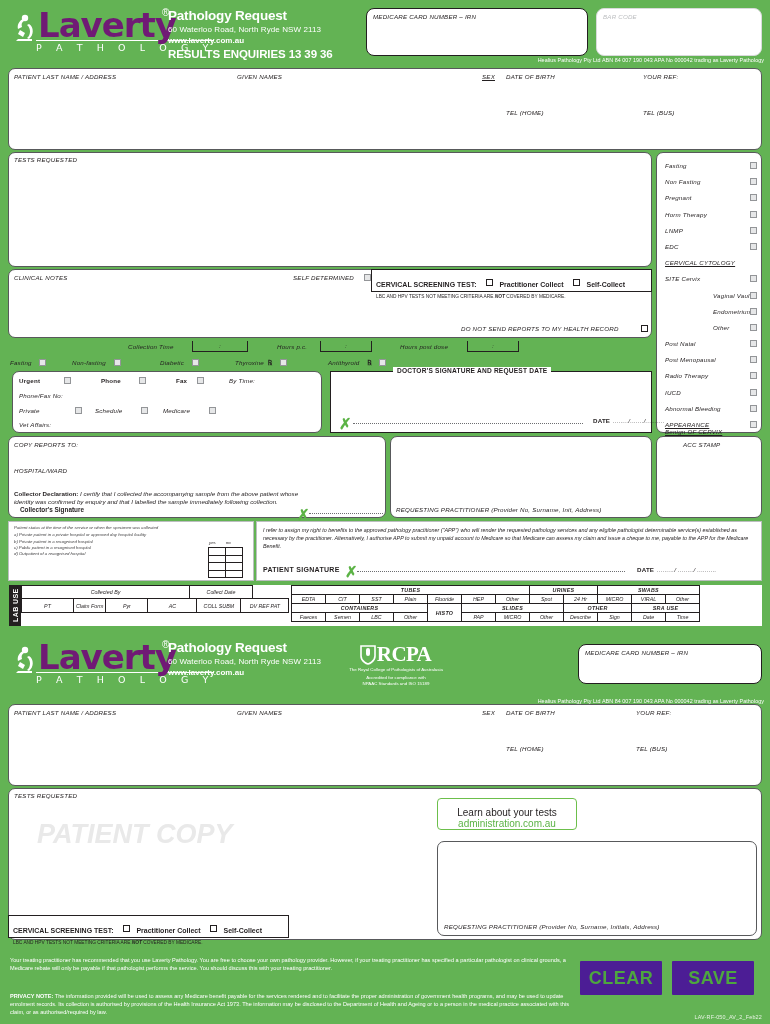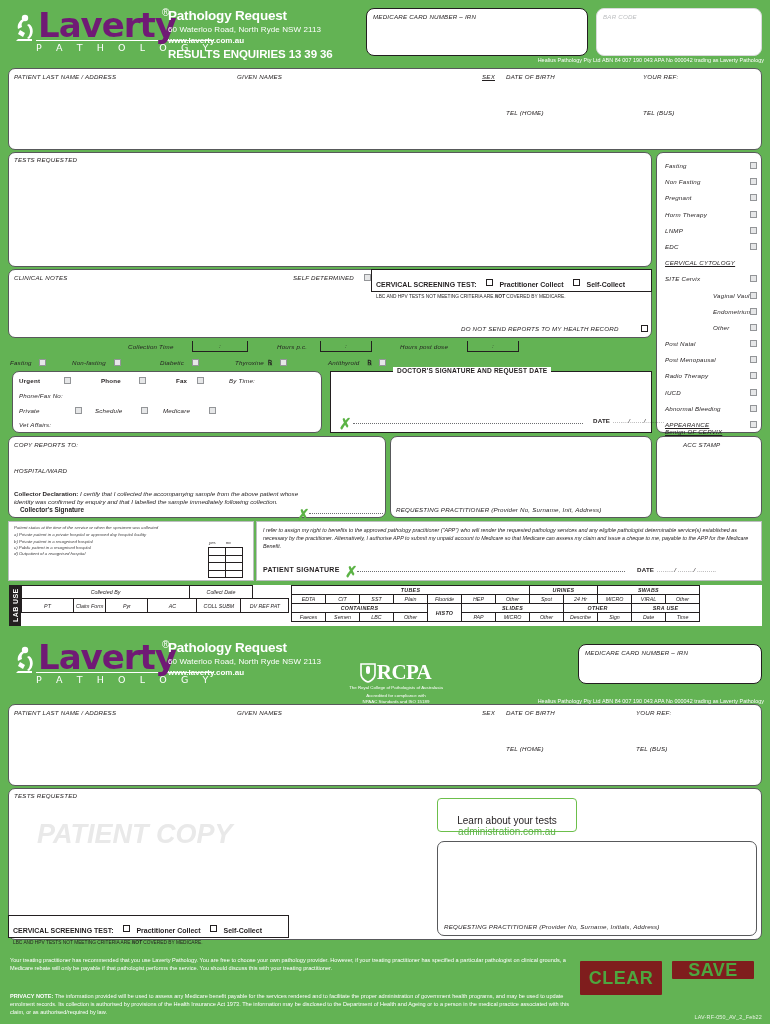--- a/index.html
+++ b/index.html
@@ -72,21 +72,21 @@
   .hbox .lbl { position:absolute; left:6px; top:4px; }
   .barcode-lbl { color:#bcbec0 !important; }
   .barcode-box { border:1px solid #d9dadb; }
 
   
   .foot-note {
     position:absolute; left:10px; width:560px;
     color:#fff; font-size:5.6px; line-height:8px;
   }
   .btn {
-    position:absolute; background:#7f1d1d; color:#4ea63f;
+    position:absolute; background:#4c1d95; color:#4ea63f;
     font-weight:bold; font-size:18px; text-align:center;
     border:none; border-radius:1px;
     display:flex; align-items:center; justify-content:center;
     letter-spacing:.5px;
   }
   .formcode {
     position:absolute; right:8px; bottom:4px;
     color:#e8f3e4; font-size:5.4px; letter-spacing:.2px;
   }
 
@@ -117,21 +117,21 @@
   
   table.yn { border-collapse:collapse; }
   table.yn td { border:1px solid #231f20; width:17px; height:7.5px; }
 
   .ptcopy {
     position:absolute; font-style:italic; font-weight:bold;
     font-size:27px; color:#e9e9e9; letter-spacing:0px;
   }
   .know {
     position:absolute; border:1.2px solid #6cbf4b; border-radius:4px;
-    background:#fff; text-align:center; padding:16px 6px;
+    background:#fff; text-align:center; padding:8px 6px;
   }
   .know .t1 { font-size:10px; color:#231f20; }
   .know .t2 { font-size:10px; color:#5cb346; }
 
   .rcpa-wrap { position:absolute; color:#fff; text-align:center; }
   .rcpa-name { font-size:21px; font-weight:bold; letter-spacing:-.6px;
                font-family:"Liberation Serif", serif; }
   .rcpa-sub { font-size:4.4px; line-height:6px; }
   .nata-sub { font-size:4.4px; line-height:6px; color:#fff; }
 
@@ -490,21 +490,21 @@
       <div class="logo-sub">P A T H O L O G Y</div>
     </div>
     <div style="position:absolute;left:162px;top:5px;color:#fff;font-size:10px;">®</div>
     <div style="position:absolute;left:168px;top:6px;color:#fff;">
       <div class="hdr-title">Pathology Request</div>
       <div class="hdr-addr">60 Waterloo Road, North Ryde NSW 2113</div>
       <div class="hdr-web">www.laverty.com.au</div>
     </div>
 
     <div class="rcpa-wrap" style="left:336px;top:8px;width:120px;">
-      <div style="position:relative;display:inline-block;margin-top:18px;">
+      <div style="position:relative;display:inline-block;">
         <svg style="position:absolute;left:-3px;top:2px;" width="20" height="22" viewBox="0 0 20 22">
           <path d="M3 2 L3 12 C3 18 10 20 10 20 C10 20 17 18 17 12 L17 2 Z" fill="none" stroke="#fff" stroke-width="1.6"></path>
           <rect x="8" y="4" width="4" height="8" rx="2" fill="#fff"></rect>
         </svg>
         <div class="rcpa-name" style="margin-left:16px;">RCPA</div>
       </div>
       <div class="rcpa-sub">The Royal College of Pathologists of Australasia</div>
       <div class="rcpa-sub" style="margin-top:2px;">Accredited for compliance with</div>
       <div class="rcpa-sub">NPAAC Standards and ISO 15189</div>
     </div>
@@ -552,16 +552,16 @@
       <span class="s">LBC AND HPV TESTS NOT MEETING CRITERIA ARE </span><span class="s" style="font-weight:bold;font-style:italic;">NOT</span><span class="s"> COVERED BY MEDICARE.</span>
     </div>
   </div>
 
   <div class="foot-note" style="top:956px;">Your treating practitioner has recommended that you use Laverty Pathology. You are free to choose your own pathology provider. However, if your treating practitioner has specified a particular pathologist on clinical grounds, a Medicare rebate will only be payable if that pathologist performs the service. You should discuss this with your treating practitioner.</div>
   <div class="foot-note" style="top:992px;">
     <span style="font-weight:bold;">PRIVACY NOTE:</span><span> The information provided will be used to assess any Medicare benefit payable for the services rendered and to facilitate the proper administration of government health programs, and may be used to update enrolment records. Its collection is authorised by provisions of the Health Insurance Act 1973. The information may be disclosed to the Department of Health and Ageing or to a person in the medical practice associated with this claim, or as authorised/required by law.</span>
   </div>
 
   <button class="btn" style="left:580px;top:961px;width:82px;height:34px;">CLEAR</button>
-  <button class="btn" style="left:672px;top:961px;width:82px;height:18px;">SAVE</button>
+  <button class="btn" style="left:672px;top:961px;width:82px;height:34px;">SAVE</button>
   <div class="formcode">LAV-RF-050_AV_2_Feb22</div>
 
 </div>
 
 </body></html>

